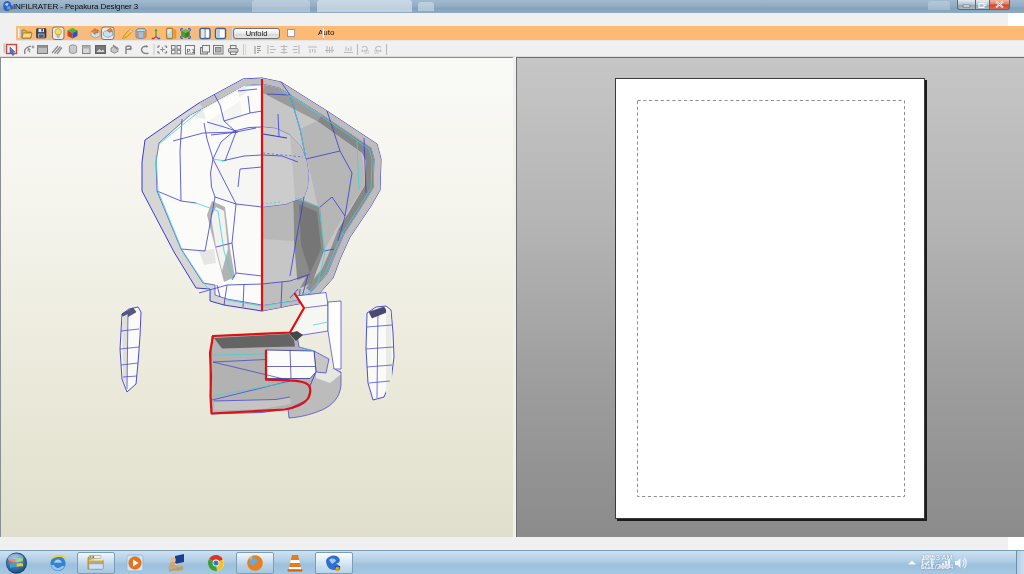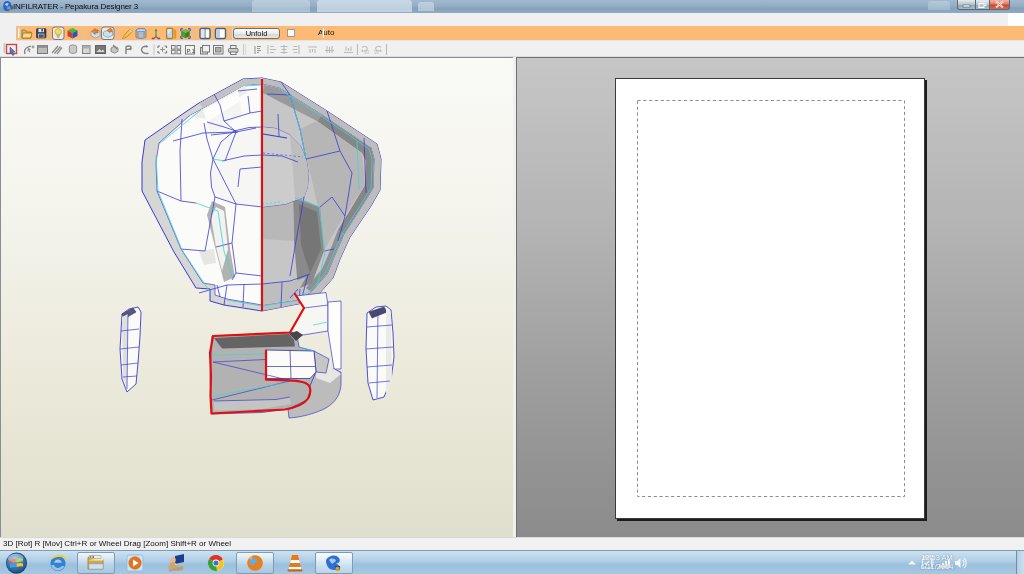--- a/index.html
+++ b/index.html
@@ -468,23 +468,20 @@
   </div>
 
   <div class="abs" id="pane2d">
     <div id="paper">
         <svg id="margins" width="308" height="439" viewBox="0 0 308 439">
           <rect x="21.5" y="21.5" width="267" height="396" fill="none" stroke="#8e8e8e" stroke-width="1" stroke-dasharray="3.2 2.6"></rect>
         </svg>
       </div>
   </div>
 
-  <div class="abs" id="statusbar">
-      <span>3D [Rot] R [Mov] Ctrl+R or Wheel Drag [Zoom] Shift+R or Wheel</span>
-    </div>
 
   <div class="abs" id="taskbar">
     <div class="tbtn open" style="left:77px;"></div>
     <div class="tbtn open" style="left:236px;"></div>
     <div class="tbtn active" style="left:315px;"></div>
     <svg class="abs" style="left:0;top:0" width="1024" height="24" viewBox="0 0 1024 24" id="taskicons">
 
       <g>
         <circle cx="16.5" cy="12" r="10.5" fill="#1c3f66"></circle>
         <circle cx="16.5" cy="12" r="9.8" fill="url(#orbg)"></circle>

